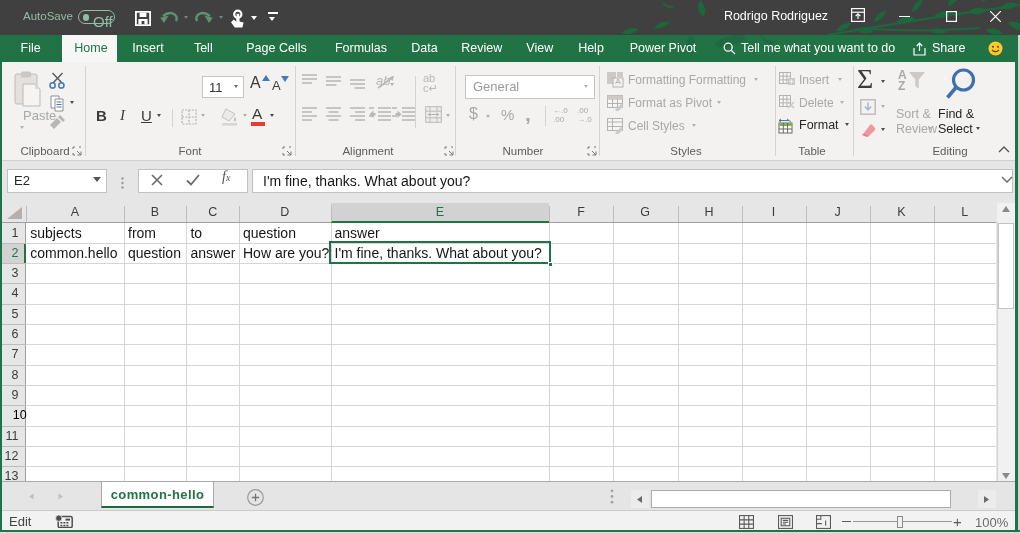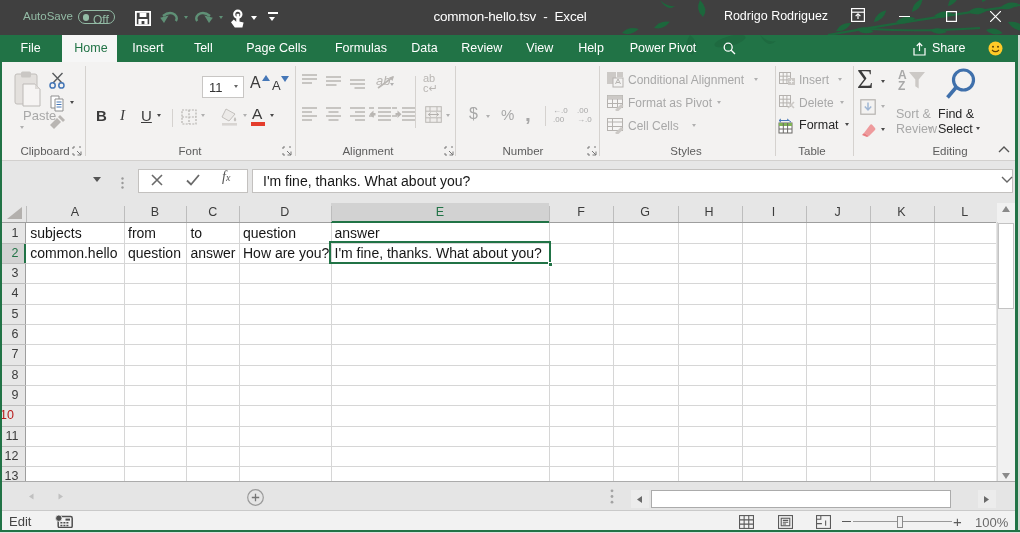--- a/index.html
+++ b/index.html
@@ -41,21 +41,21 @@
    <use href="#lf" transform="translate(930 30) rotate(10)"></use>
    <use href="#lf" transform="translate(654 28) rotate(-18)"></use>
    <use href="#lf" transform="translate(622 33) rotate(-10)"></use>
    <path d="M700 0 q9 9 3 17 q-8 -7 -3 -17z"></path>
    <path d="M660 0 q7 7 15 6 q-7 6 -15 -6z"></path>
   </g>
  </svg>
  <div class="abs" style="left:23px;top:10px;font-size:11.5px;color:#93bba5">AutoSave</div>
  <div class="abs" style="left:78px;top:10px;width:37px;height:14px;border:1px solid #93bba5;border-radius:7px">
    <div class="abs" style="left:3.5px;top:3px;width:6.5px;height:6.5px;border-radius:50%;background:#93bba5"></div>
-   <div class="abs" style="left:14px;top:1.5px;font-size:12px;color:#93bba5">Off</div>
+   <div class="abs" style="left:14px;top:1.5px;font-size:15px;color:#93bba5">Off</div>
  </div>
  <svg class="abs" style="left:135px;top:11px" width="16" height="15" viewBox="0 0 16 15">
       <g fill="#fff">
         <path d="M0 0 H16 V15 H0 Z M1.8 1.8 V13.2 H14.2 V1.8 Z"></path>
         <rect x="4.6" y="1.8" width="6.8" height="4.2"></rect>
         <path d="M3.4 8 H12.6 V13.2 H9.4 V10 H6.6 V13.2 H3.4 Z"></path>
       </g>
     </svg>
  <svg class="abs" style="left:160px;top:10px" width="18" height="15" viewBox="0 0 18 15">
       <path fill="none" stroke="#5f9076" stroke-width="2.4" d="M3 6 Q9.5 0.8 15 4.8 Q18 7.5 15.8 11"></path>
@@ -68,21 +68,20 @@
     </svg>
  <i class="dd" style="left:219px;top:16px;border-top-color:#5f9076"></i>
  <svg class="abs" style="left:229.5px;top:8.5px" width="15" height="19" viewBox="0 0 15 19">
       <circle cx="7.8" cy="5.2" r="3.6" fill="none" stroke="#fff" stroke-width="2.2"></circle>
       <rect x="6.5" y="4.8" width="2.8" height="8.5" fill="#fff"></rect>
       <path d="M1 13.2 L3.8 10.4 L6.5 13 L6.5 9.5 L9.3 9.5 L9.3 12.6 L13.6 13.6 L12.4 18.4 L4.8 18.4 Z" fill="#fff"></path>
     </svg>
  <i class="dd" style="left:250.5px;top:16px;border:3.3px solid transparent;border-bottom:none;border-top:4px solid #fff"></i>
  <div class="abs" style="left:268px;top:12.3px;width:9.5px;height:2px;background:#fff"></div>
  <i class="dd" style="left:269.3px;top:16.5px;border:3.3px solid transparent;border-bottom:none;border-top:4px solid #fff"></i>
- <div class="abs" style="left:510px;top:9px;transform:translateX(-50%);font-size:13.5px;color:#fff;letter-spacing:-0.2px;white-space:nowrap">common-hello.tsv &nbsp;-&nbsp; Excel</div>
  <div class="abs" style="left:776px;top:9px;transform:translateX(-50%);font-size:12.5px;color:#fff;white-space:nowrap">Rodrigo Rodriguez</div>
  <svg class="abs" style="left:851px;top:8px" width="14" height="14" viewBox="0 0 14 14">
       <g fill="none" stroke="#fff" stroke-width="1.2">
         <rect x="0.6" y="0.6" width="12.8" height="12.8"></rect>
         <path d="M1 4.2 H13"></path>
         <path d="M7 11 V6"></path>
         <path d="M4.6 8.2 L7 5.8 L9.4 8.2"></path>
       </g>
     </svg>
  <div class="abs" style="left:899px;top:16px;width:11px;height:1.4px;background:#fff"></div>
@@ -111,20 +110,21 @@
  <div class="tab" style="left:361px">Formulas</div>
  <div class="tab" style="left:424.5px">Data</div>
  <div class="tab" style="left:481.8px">Review</div>
  <div class="tab" style="left:539.8px">View</div>
  <div class="tab" style="left:591px">Help</div>
  <div class="tab" style="left:663px">Power Pivot</div>
  <svg class="abs" style="left:723px;top:7px" width="13" height="13" viewBox="0 0 13 13">
       <circle cx="5.2" cy="5.2" r="4" fill="none" stroke="#fff" stroke-width="1.3"></circle>
       <path d="M8.2 8.2 L12 12" stroke="#fff" stroke-width="1.3"></path>
     </svg>
+ <div class="tab" style="left:828px;transform:none;left:741px">Tell me what you want to do</div>
  <svg class="abs" style="left:913px;top:7px" width="15" height="14" viewBox="0 0 15 14">
       <g fill="none" stroke="#fff" stroke-width="1.2">
         <path d="M1 6 V13 H12 V6"></path>
         <path d="M6.5 9 V1.5"></path>
         <path d="M3.8 4 L6.5 1.2 L9.2 4"></path>
       </g>
     </svg>
  <div class="tab" style="transform:none;left:932px">Share</div>
  <svg class="abs" style="left:988px;top:6px" width="15" height="15" viewBox="0 0 15 15">
       <circle cx="7.5" cy="7.5" r="7" fill="#ffca28"></circle>
@@ -250,20 +250,21 @@
     </svg>
  <i class="dd" style="left:446px;top:52px;border-top-color:#b0b0b0"></i>
  <div class="glabel" style="left:368px">Alignment</div>
  <svg class="launch" style="left:444px" width="10" height="10" viewBox="0 0 10 10">
       <g stroke="#777" fill="none">
         <path d="M1 3 V1 H3 M7 1 H9 M1 7 V9 H3"></path>
         <path d="M5 5 L9 9 M9 9 V5.5 M9 9 H5.5"></path>
       </g>
     </svg>
 
+ <div class="abs" style="left:465px;top:13px;width:130px;height:24px;background:#fff;border:1px solid #c8c6c4;font-size:13px;color:#9a9a9a;line-height:22px;padding-left:7px">General<i class="dd" style="right:6px;top:9px;border-top-color:#b0b0b0"></i></div>
  <div class="abs disb" style="left:469px;top:43px;font-size:16px">$</div>
  <i class="dd" style="left:486px;top:53px;border-top-color:#b0b0b0"></i>
  <div class="abs disb" style="left:501px;top:44px;font-size:15px">%</div>
  <div class="abs disb" style="left:525px;top:40px;font-size:21px;font-weight:bold">,</div>
  <div class="abs" style="left:545px;top:44px;width:1px;height:20px;background:#d5d2cf"></div>
  <div class="abs disb" style="left:553px;top:44px;font-size:8px;line-height:9px">←.0<br>.00</div>
  <div class="abs disb" style="left:577px;top:44px;font-size:8px;line-height:9px">.00<br>→.0</div>
  <div class="glabel" style="left:523px">Number</div>
  <svg class="launch" style="left:587px" width="10" height="10" viewBox="0 0 10 10">
       <g stroke="#777" fill="none">
@@ -273,40 +274,40 @@
     </svg>
 
  <svg class="abs" style="left:607px;top:10px" width="17" height="16" viewBox="0 0 17 16">
       <g fill="#ccc9c6">
         <rect x="0" y="0" width="9" height="12"></rect>
         <rect x="10" y="0" width="6" height="5"></rect>
       </g>
       <rect x="6" y="6" width="10" height="9" fill="#f3f2f1" stroke="#b5b2af"></rect>
       <path d="M8.5 12 l2.5 -5 l2.5 5 M9.5 10.5 h3" stroke="#b5b2af" fill="none"></path>
     </svg>
- <div class="abs disb" style="left:628px;top:11px;font-size:12px">Conditional Alignment</div>
+ <div class="abs disb" style="left:628px;top:11px;font-size:12px">Formatting Formatting</div>
  <i class="dd" style="left:754px;top:16px;border-top-color:#b0b0b0"></i>
  <svg class="abs" style="left:607px;top:33px" width="17" height="16" viewBox="0 0 17 16">
       <g fill="none" stroke="#b5b2af">
         <rect x="0.5" y="0.5" width="15" height="12" fill="#f6f5f4"></rect>
         <path d="M0.5 4 h15 M5.5 0.5 v12 M10.5 0.5 v12 M0.5 8.5 h15"></path>
       </g>
       <rect x="0.5" y="0.5" width="15" height="3.5" fill="#ccc9c6"></rect>
       <path d="M8 15 l6 -6 l2.5 2 l-6 6 z" fill="#ccc9c6"></path>
     </svg>
  <div class="abs disb" style="left:628px;top:34px;font-size:12px">Format as Pivot</div>
  <i class="dd" style="left:717px;top:39px;border-top-color:#b0b0b0"></i>
  <svg class="abs" style="left:607px;top:56px" width="17" height="16" viewBox="0 0 17 16">
       <g fill="none" stroke="#b5b2af">
         <rect x="0.5" y="0.5" width="15" height="12" fill="#f6f5f4"></rect>
         <path d="M0.5 4 h15 M5.5 0.5 v12 M0.5 8.5 h15"></path>
       </g>
       <path d="M8 15 l6 -6 l2.5 2 l-6 6 z" fill="#ccc9c6"></path>
     </svg>
- <div class="abs disb" style="left:628px;top:57px;font-size:12px">Cell Cells</div>
+ <div class="abs disb" style="left:628px;top:57px;font-size:12px">Cell Styles</div>
  <i class="dd" style="left:692px;top:62px;border-top-color:#b0b0b0"></i>
  <div class="glabel" style="left:686px">Styles</div>
 
  <svg class="abs" style="left:779px;top:10px" width="16" height="15" viewBox="0 0 16 15">
       <g fill="none" stroke="#b5b2af">
         <rect x="0.5" y="0.5" width="11" height="11" fill="#f6f5f4"></rect>
         <path d="M0.5 4.2 h11 M0.5 7.9 h11 M4.2 0.5 v11 M7.9 0.5 v11"></path>
       </g>
       <rect x="9" y="6" width="7" height="7" fill="#ccc9c6"></rect>
       <path d="M10.5 9.5 h4 M12.5 7.5 v4" stroke="#f3f2f1"></path>
@@ -358,20 +359,21 @@
  <div class="abs" style="left:938px;top:44.5px;font-size:12.5px;color:#262626">Find &amp;</div>
  <div class="abs" style="left:938px;top:59.5px;font-size:12.5px;color:#262626">Select</div>
  <i class="dd" style="left:976px;top:65px"></i>
  <div class="glabel" style="left:950px">Editing</div>
  <svg class="abs" style="left:998px;top:84px" width="12" height="7" viewBox="0 0 12 7">
       <path d="M1 6 L6 1 L11 6" fill="none" stroke="#555" stroke-width="1.4"></path>
     </svg>
 </div>
 
 <div class="abs" style="left:0;top:161px;width:1020px;height:35px;background:#e6e6e6">
+ <div class="abs" style="left:7px;top:7.5px;width:100px;height:24px;background:#fff;border:1px solid #c3c1bf;font-size:13px;color:#262626;line-height:22px;padding-left:6px">E2</div>
  <i class="dd" style="left:93px;top:16px;border:4px solid transparent;border-bottom:none;border-top:5px solid #555"></i>
  <svg class="abs" style="left:120px;top:16px" width="5" height="13" viewBox="0 0 5 13">
       <g fill="#9a9a9a">
         <circle cx="2.5" cy="1.5" r="1.2"></circle>
         <circle cx="2.5" cy="6" r="1.2"></circle>
         <circle cx="2.5" cy="10.5" r="1.2"></circle>
       </g>
     </svg>
  <div class="abs" style="left:138px;top:7.5px;width:110px;height:24px;background:#fff;border:1px solid #c3c1bf"></div>
  <svg class="abs" style="left:151px;top:13px" width="12" height="12" viewBox="0 0 12 12">
@@ -429,21 +431,21 @@
  <div class="abs" style="left:1.5px;top:46.8px;width:24.8px;height:20.3px;background:#d2d2d2;border-right:2.5px solid #217346"></div>
 <div class="abs" style="left:0;top:26.5px;width:24px;height:20.3px;font-size:12.5px;color:#3c3c3c;text-align:right;line-height:20.3px;padding-right:5.5px">1</div>
 <div class="abs" style="left:0;top:46.8px;width:24px;height:20.3px;font-size:12.5px;color:#217346;text-align:right;line-height:20.3px;padding-right:5.5px">2</div>
 <div class="abs" style="left:0;top:67.1px;width:24px;height:20.3px;font-size:12.5px;color:#3c3c3c;text-align:right;line-height:20.3px;padding-right:5.5px">3</div>
 <div class="abs" style="left:0;top:87.4px;width:24px;height:20.3px;font-size:12.5px;color:#3c3c3c;text-align:right;line-height:20.3px;padding-right:5.5px">4</div>
 <div class="abs" style="left:0;top:107.7px;width:24px;height:20.3px;font-size:12.5px;color:#3c3c3c;text-align:right;line-height:20.3px;padding-right:5.5px">5</div>
 <div class="abs" style="left:0;top:128.0px;width:24px;height:20.3px;font-size:12.5px;color:#3c3c3c;text-align:right;line-height:20.3px;padding-right:5.5px">6</div>
 <div class="abs" style="left:0;top:148.3px;width:24px;height:20.3px;font-size:12.5px;color:#3c3c3c;text-align:right;line-height:20.3px;padding-right:5.5px">7</div>
 <div class="abs" style="left:0;top:168.6px;width:24px;height:20.3px;font-size:12.5px;color:#3c3c3c;text-align:right;line-height:20.3px;padding-right:5.5px">8</div>
 <div class="abs" style="left:0;top:188.9px;width:24px;height:20.3px;font-size:12.5px;color:#3c3c3c;text-align:right;line-height:20.3px;padding-right:5.5px">9</div>
-<div class="abs" style="left:0;top:209.2px;width:45px;height:20.3px;font-size:12.5px;color:#b91c1c;text-align:left;line-height:20.3px;padding-right:5.5px">10</div>
+<div class="abs" style="left:0;top:209.2px;width:45px;height:20.3px;font-size:12.5px;color:#000000;text-align:center;line-height:20.3px;padding-right:5.5px">10</div>
 <div class="abs" style="left:0;top:229.5px;width:24px;height:20.3px;font-size:12.5px;color:#3c3c3c;text-align:right;line-height:20.3px;padding-right:5.5px">11</div>
 <div class="abs" style="left:0;top:249.8px;width:24px;height:20.3px;font-size:12.5px;color:#3c3c3c;text-align:right;line-height:20.3px;padding-right:5.5px">12</div>
 <div class="abs" style="left:0;top:270.1px;width:24px;height:20.3px;font-size:12.5px;color:#3c3c3c;text-align:right;line-height:20.3px;padding-right:5.5px">13</div>
 <div class="hsep" style="left:1.5px;top:46.8px;width:24.8px;height:1px"></div>
 <div class="hsep" style="left:1.5px;top:67.1px;width:24.8px;height:1px"></div>
 <div class="hsep" style="left:1.5px;top:87.4px;width:24.8px;height:1px"></div>
 <div class="hsep" style="left:1.5px;top:107.7px;width:24.8px;height:1px"></div>
 <div class="hsep" style="left:1.5px;top:128.0px;width:24.8px;height:1px"></div>
 <div class="hsep" style="left:1.5px;top:148.3px;width:24.8px;height:1px"></div>
 <div class="hsep" style="left:1.5px;top:168.6px;width:24.8px;height:1px"></div>
@@ -501,20 +503,21 @@
     </svg>
 </div>
 
 <div class="abs" style="left:0;top:480.5px;width:1020px;height:29.5px;background:#e5e5e5;border-top:1px solid #ababab">
  <svg class="abs" style="left:28px;top:11.5px" width="6" height="7" viewBox="0 0 6 7">
       <path d="M5.5 0.5 L1 3.5 L5.5 6.5 Z" fill="#c0c0c0"></path>
     </svg>
  <svg class="abs" style="left:58px;top:11.5px" width="6" height="7" viewBox="0 0 6 7">
       <path d="M0.5 0.5 L5 3.5 L0.5 6.5 Z" fill="#c0c0c0"></path>
     </svg>
+ <div class="abs" style="left:101px;top:0;width:113px;height:26px;background:#fff;border-left:1px solid #ababab;border-right:1px solid #ababab;border-bottom:2.5px solid #1d6a41;text-align:center;font-size:13px;font-weight:bold;color:#217346;letter-spacing:0.4px;line-height:25px">common-hello</div>
  <svg class="abs" style="left:247px;top:7px" width="17" height="17" viewBox="0 0 17 17">
       <circle cx="8.5" cy="8.5" r="7.8" fill="none" stroke="#9a9a9a" stroke-width="1.2"></circle>
       <path d="M8.5 4.8 V12.2 M4.8 8.5 H12.2" stroke="#757575" stroke-width="1.3"></path>
     </svg>
  <svg class="abs" style="left:610px;top:7px" width="4" height="15" viewBox="0 0 4 15">
       <g fill="#a3a3a3">
         <circle cx="2" cy="1.8" r="1.4"></circle>
         <circle cx="2" cy="7.5" r="1.4"></circle>
         <circle cx="2" cy="13.2" r="1.4"></circle>
       </g>

